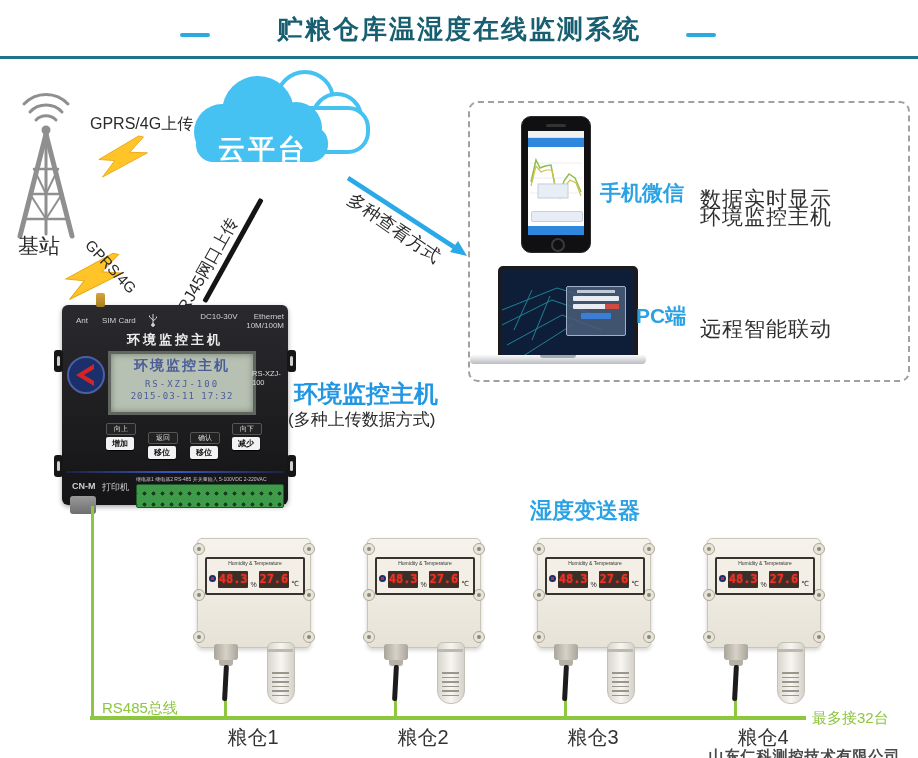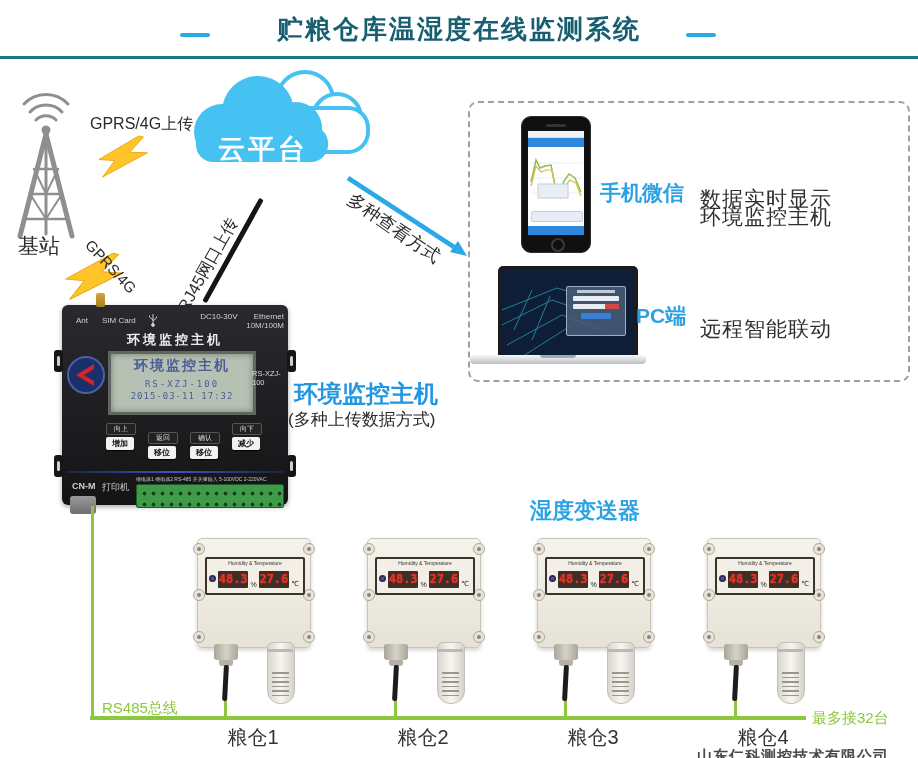--- a/index.html
+++ b/index.html
@@ -90,21 +90,21 @@
            border-radius:6px 6px 13px 13px;}
   .s-probe::before{content:"";position:absolute;left:-1px;top:6px;width:26px;height:3px;background:#bdb9af;}
   .s-slots{position:absolute;left:4px;top:26px;width:17px;height:28px;
            background:repeating-linear-gradient(180deg,rgba(0,0,0,0) 0 3px,#9a968c 3px 4.5px);}
   
   .bus-h{left:90px;top:716px;width:716px;height:4px;background:#8dc63f;}
   .bus-v{width:3px;background:#8dc63f;}
   .greentxt{color:#8dc63f;font-size:15px;}
   .bin-label{width:60px;text-align:center;font-size:20px;color:#333;}
   .watermark{left:697px;top:747px;width:215px;height:11px;overflow:hidden;font-size:15px;
-             font-weight:bold;color:#4a4a4a;letter-spacing:1px;}
+             font-weight:bold;color:#4a4a4a;letter-spacing:1px;text-align:center;}
 </style>
 </head>
 <body>
 
 <div class="canvas">
 
   <div class="abs title">贮粮仓库温湿度在线监测系统</div>
   <div class="abs title-dash" style="left:180px;width:30px;"></div>
   <div class="abs title-dash" style="left:686px;width:30px;"></div>
   <div class="abs divider"></div>

